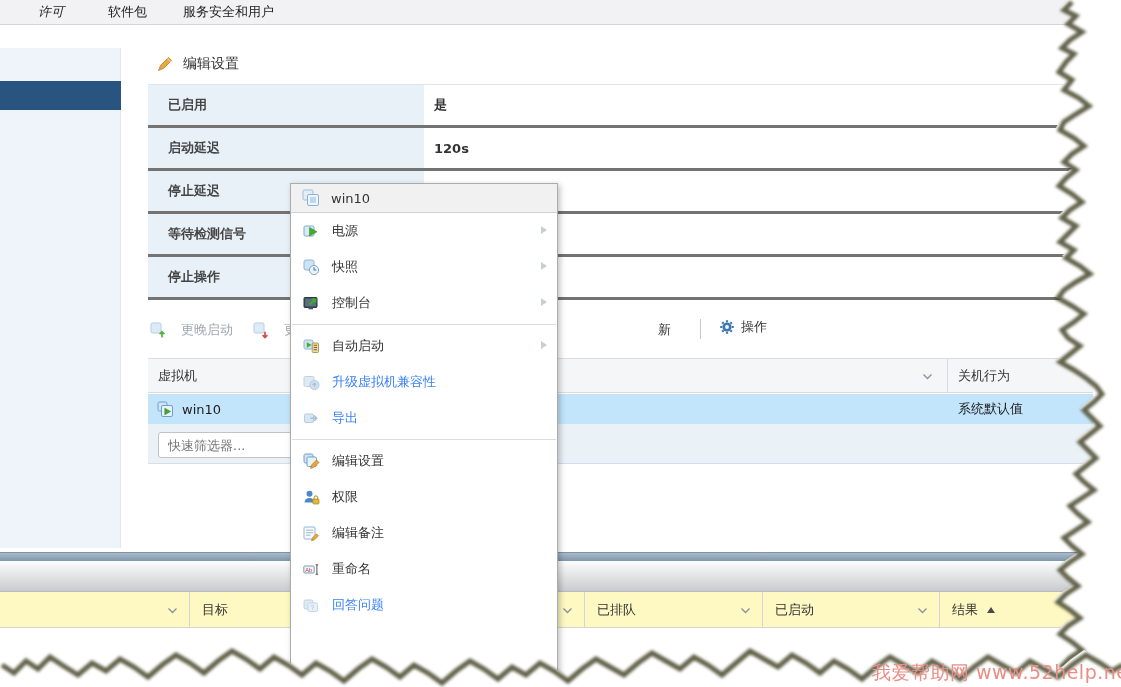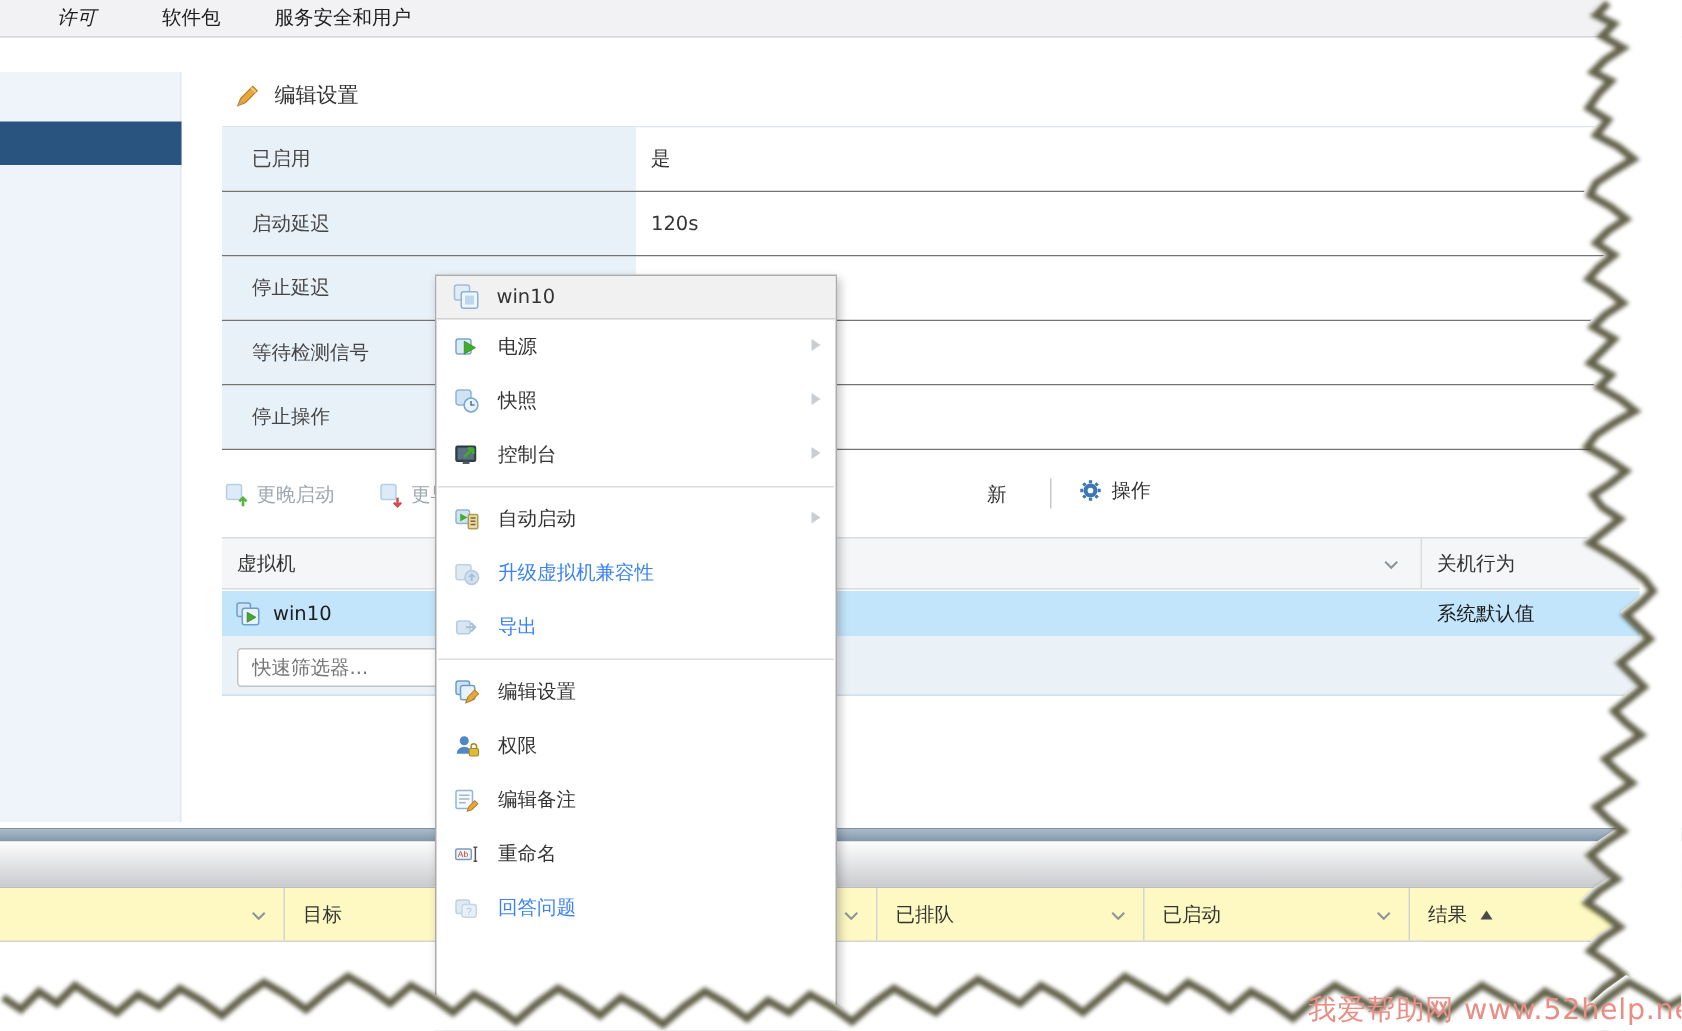--- a/index.html
+++ b/index.html
@@ -22,29 +22,29 @@
   .sidebar { position:absolute; left:0; top:48px; width:121px; height:500px;
              background:#eff4fa; border-right:1px solid #e3e6ea; }
   .sidebar-selected { position:absolute; left:0; top:33px; width:121px; height:29px; background:#2a5480; }
 
   
   .panel-title { position:absolute; left:156px; top:55px; display:flex; align-items:center; gap:9px;
                  font-size:14px; color:#333; }
 
   
   .settings-table { position:absolute; left:148px; top:84px; width:945px; border-top:1px solid #dbe6ef; }
-  .srow { display:flex; height:43px; border-bottom:1px solid #737373; }
+  .srow { display:flex; height:43px; border-bottom:3px solid #737373;font-weight:bold; }
   .slabel { width:276px; background:#e9f1f8; display:flex; align-items:center;
             padding-left:20px; font-size:13px; color:#454545; }
   .svalue { flex:1; background:#fff; display:flex; align-items:center; padding-left:10px;
             font-size:13px; color:#333; }
 
   
   .toolbar { position:absolute; left:0; top:315px; width:1121px; height:30px; font-size:13px; }
-  .tb-btn { position:absolute; top:3px; display:flex; align-items:center; gap:4px; height:24px; }
+  .tb-btn { position:absolute; top:3px; display:flex; align-items:center; gap:14px; height:24px; }
   .tb-disabled { color:#9fa8ae; }
   .tb-frag { position:absolute; top:6px; color:#333; }
   .tb-vsep { position:absolute; top:4px; width:1px; height:20px; background:#c9c9c9; }
   .tb-actions { position:absolute; top:3px; display:flex; align-items:center; gap:6px; color:#333; }
 
   
   .vm-header { position:absolute; left:148px; top:358px; width:945px; height:35px;
                background:#f5f6f7; border-top:1px solid #d9dcde; border-bottom:1px solid #d9dcde;
                display:flex; font-size:13px; color:#333; }
   .vm-h-col1 { position:relative; width:800px; display:flex; align-items:center; padding-left:10px;

